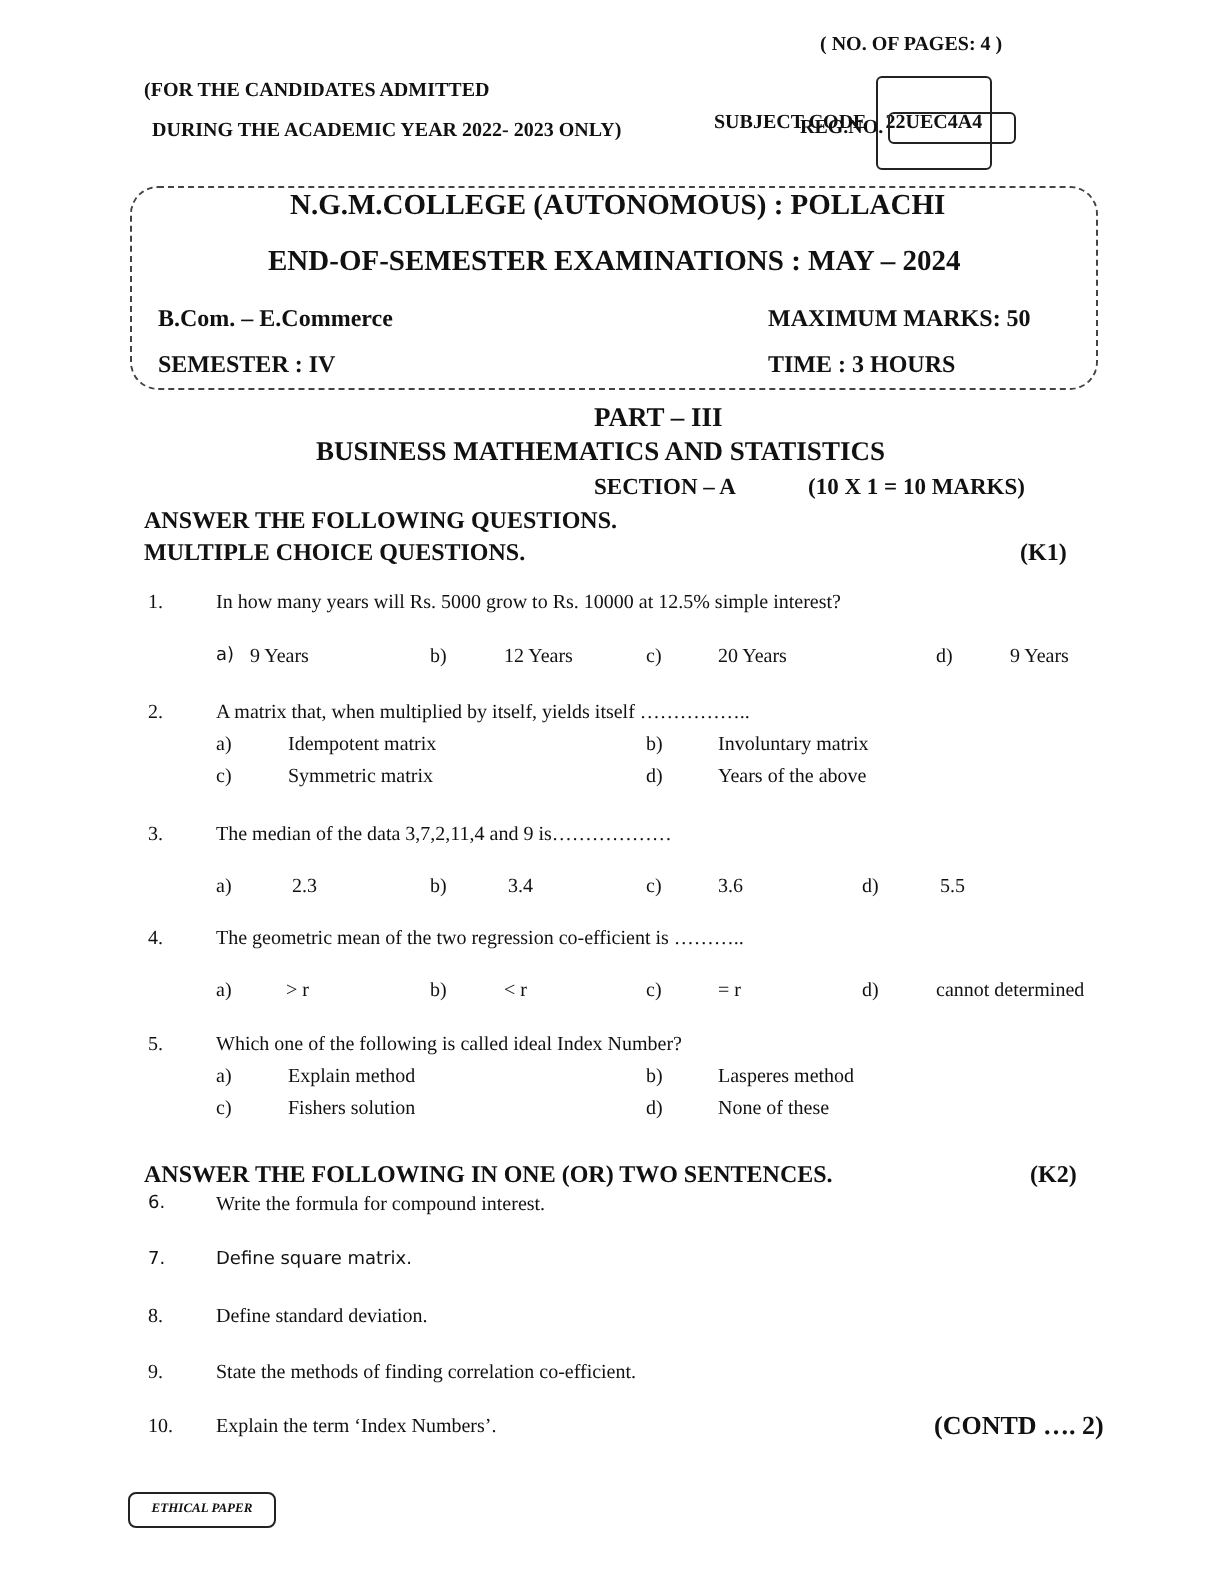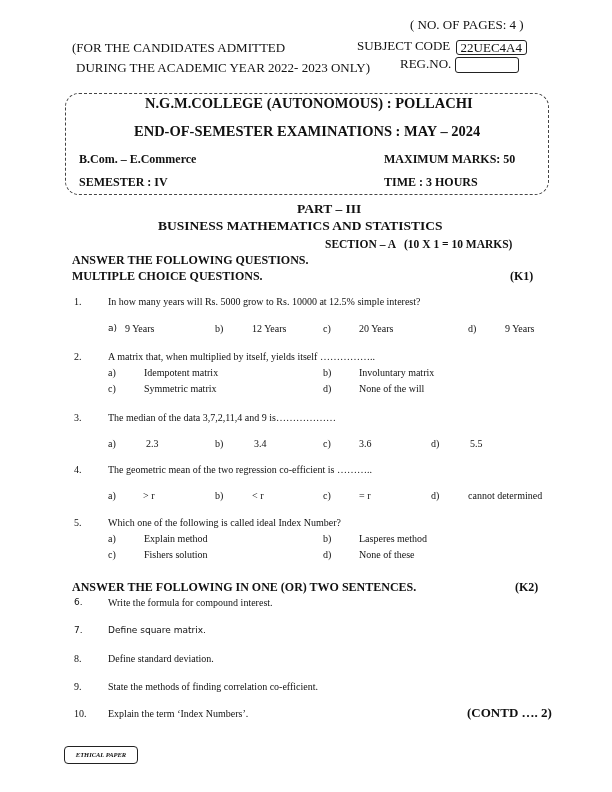--- a/index.html
+++ b/index.html
@@ -1,21 +1,21 @@
 <!DOCTYPE html>
 <html><head>
 <meta charset="utf-8">
 <style>
   html, body { margin: 0; padding: 0; background: #ffffff; }
   body { width: 612px; height: 792px; position: relative; overflow: hidden;
          font-family: "Liberation Serif", "DejaVu Serif", serif; color: #111; }
   .abs { position: absolute; white-space: nowrap; }
   .b { font-weight: bold; }
-  .hdr { font-size: 13px; font-weight: normal; }
-  .box-inline { display: inline-block; border: 1px solid #222; border-radius: 3px; padding: 0 4px; line-height: 13px; height: 13px; vertical-align: middle; }
+  .hdr { font-size: 10px; font-weight: bold; }
+  .box-inline { display: inline-block; border: 1px solid #222; border-radius: 3px; padding: 16px 4px; line-height: 13px; height: 13px; vertical-align: middle; }
   .dash-box { position: absolute; left: 65px; top: 93px; width: 482px; height: 100px;
               border: 1.3px dashed #444; border-radius: 14px; }
   .q { font-size: 10px; }
   .qn { position: absolute; left: 74px; }
   .qt { position: absolute; left: 108px; }
   .opt { position: absolute; font-size: 10px; }
   .sans { font-family: "DejaVu Sans", "Liberation Sans", sans-serif; font-size: 9px; }
   .ethical { position: absolute; left: 64px; top: 746px; width: 72px; height: 16px;
              border: 1.3px solid #222; border-radius: 4px; font-size: 6.5px; font-weight: bold;
              font-style: italic; text-align: center; line-height: 16px; }
@@ -38,21 +38,21 @@
 <div class="dash-box"></div>
 <div class="abs b" style="left:145px; top:95px; font-size:14.5px;">N.G.M.COLLEGE (AUTONOMOUS) : POLLACHI</div>
 <div class="abs b" style="left:134px; top:123px; font-size:14.5px;">END-OF-SEMESTER EXAMINATIONS : MAY – 2024</div>
 <div class="abs b" style="left:79px; top:152px; font-size:12px;">B.Com. – E.Commerce</div>
 <div class="abs b" style="left:384px; top:152px; font-size:12px;">MAXIMUM MARKS: 50</div>
 <div class="abs b" style="left:79px; top:175px; font-size:12px;">SEMESTER : IV</div>
 <div class="abs b" style="left:384px; top:175px; font-size:12px;">TIME : 3 HOURS</div>
 
 <div class="abs b" style="left:297px; top:201px; font-size:13.5px;">PART – III</div>
 <div class="abs b" style="left:158px; top:218px; font-size:13.5px;">BUSINESS MATHEMATICS AND STATISTICS</div>
-<div class="abs b" style="left:297px; top:238px; font-size:11.5px;margin-left:28px;">SECTION – A</div>
+<div class="abs b" style="left:297px; top:238px; font-size:11.5px;">SECTION – A</div>
 <div class="abs b" style="left:404px; top:238px; font-size:11.5px;">(10 X 1 = 10 MARKS)</div>
 <div class="abs b" style="left:72px; top:253px; font-size:12px;">ANSWER THE FOLLOWING QUESTIONS.</div>
 <div class="abs b" style="left:72px; top:269px; font-size:12px;">MULTIPLE CHOICE QUESTIONS.</div>
 <div class="abs b" style="left:510px; top:269px; font-size:12px;">(K1)</div>
 
 <div class="abs q" style="top:296px; left:0; width:612px;">
   <span class="qn">1.</span>
   <span class="qt">In how many years will Rs. 5000 grow to Rs. 10000 at 12.5% simple interest?</span>
 </div>
 <span class="opt sans" style="left:108px; top:323px;">a)</span>
@@ -68,21 +68,21 @@
   <span class="qn">2.</span>
   <span class="qt">A matrix that, when multiplied by itself, yields itself  ……………..</span>
 </div>
 <span class="opt" style="left:108px; top:367px;">a)</span>
 <span class="opt" style="left:144px; top:367px;">Idempotent matrix</span>
 <span class="opt" style="left:323px; top:367px;">b)</span>
 <span class="opt" style="left:359px; top:367px;">Involuntary matrix</span>
 <span class="opt" style="left:108px; top:383px;">c)</span>
 <span class="opt" style="left:144px; top:383px;">Symmetric matrix</span>
 <span class="opt" style="left:323px; top:383px;">d)</span>
-<span class="opt" style="left:359px; top:383px;">None of the will</span>
+<span class="opt" style="left:359px; top:383px;">Years of the above</span>
 
 <div class="abs q" style="top:412px; left:0; width:612px;">
   <span class="qn">3.</span>
   <span class="qt">The median of the data 3,7,2,11,4 and 9 is………………</span>
 </div>
 <span class="opt" style="left:108px; top:438px;">a)</span>
 <span class="opt" style="left:146px; top:438px;">2.3</span>
 <span class="opt" style="left:215px; top:438px;">b)</span>
 <span class="opt" style="left:254px; top:438px;">3.4</span>
 <span class="opt" style="left:323px; top:438px;">c)</span>

